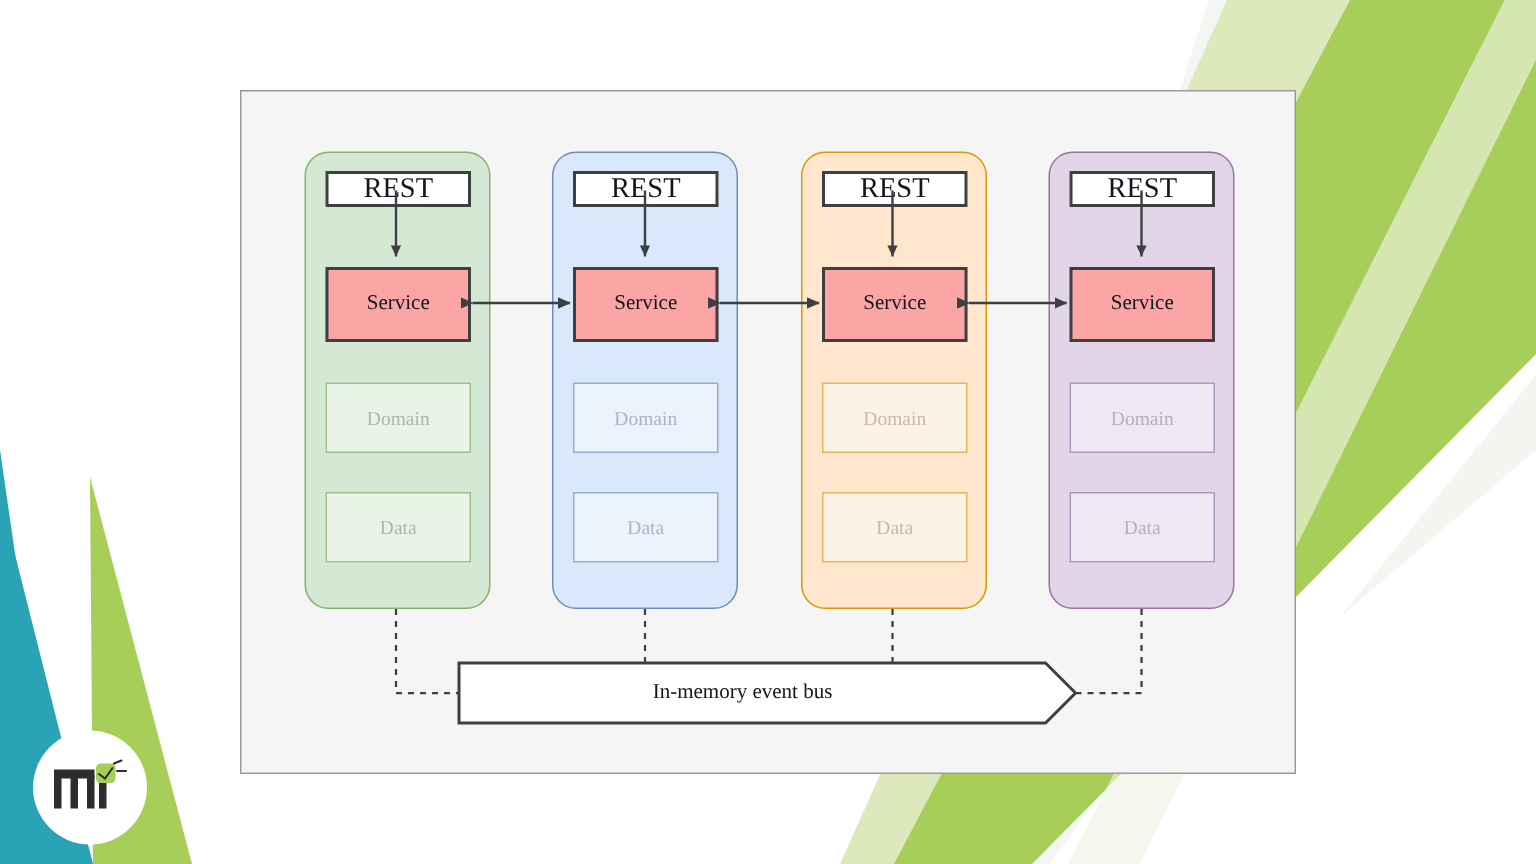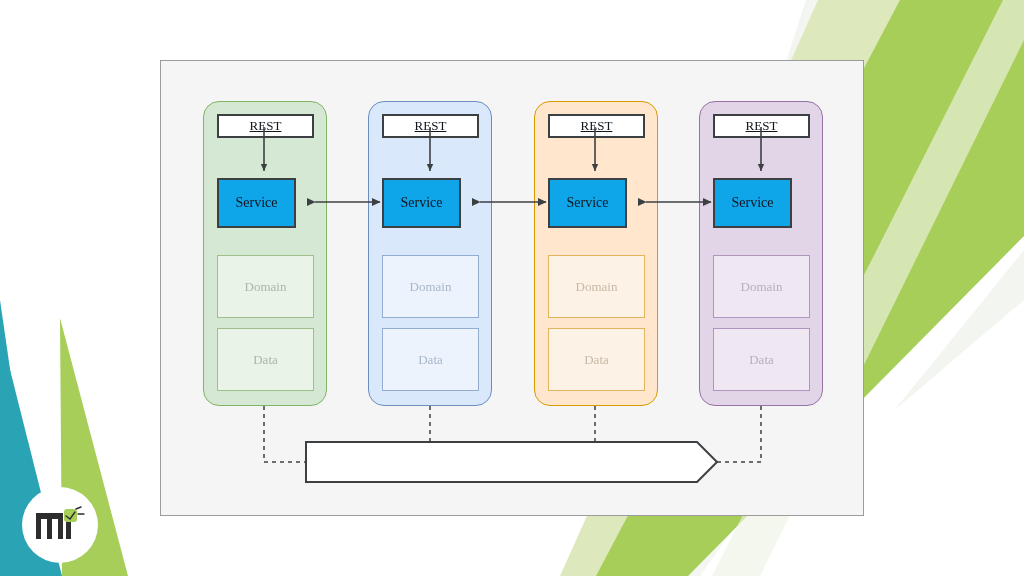--- a/index.html
+++ b/index.html
@@ -34,30 +34,30 @@
   }
   .col-0{left:42px;  background:#d5e8d4;border-color:#82b366;}
   .col-1{left:207px; background:#dae8fc;border-color:#6c8ebf;}
   .col-2{left:373px; background:#ffe6cc;border-color:#d79b00;}
   .col-3{left:538px; background:#e1d5e7;border-color:#9673a6;}
 
   .rest{
     position:absolute;left:13px;top:12px;width:97px;height:24px;
     background:#ffffff;border:2px solid #3c4043;box-sizing:border-box;
     display:flex;align-items:center;justify-content:center;
-    font-size:13px;color:#10161d;text-decoration:underline;
+    font-size:19px;color:#10161d;
   }
   .service{
-    position:absolute;left:13px;top:76px;width:79px;height:50px;
-    background:#0ea5e9;border:2px solid #3c4043;box-sizing:border-box;
+    position:absolute;left:13px;top:76px;width:97px;height:50px;
+    background:#fca5a5;border:2px solid #3c4043;box-sizing:border-box;
     display:flex;align-items:center;justify-content:center;
     font-size:14px;color:#10161d;
   }
   .subbox{
-    position:absolute;left:13px;width:97px;height:63px;
+    position:absolute;left:13px;width:97px;height:47px;
     border:1px solid;box-sizing:border-box;
     display:flex;align-items:center;justify-content:center;
     font-size:13px;
   }
   .subbox.domain{top:153px;}
   .subbox.data{top:226px;text-align:right;}
 
   .col-0 .subbox{background:#e9f3e8;border-color:#9fc08c;color:#a9b8a8;}
   .col-1 .subbox{background:#ecf3fd;border-color:#93add0;color:#a7b6c9;}
   .col-2 .subbox{background:#fdf2e6;border-color:#e0b55c;color:#c6b9a7;}
@@ -161,14 +161,15 @@
       <line x1="485" y1="141" x2="550" y2="141" stroke="#3c4043" stroke-width="1.6" marker-start="url(#ah)" marker-end="url(#ah)"></line>
 
       <path d="M103,345 L103,401 L146,401" fill="none" stroke="#3c4043" stroke-width="1.5" stroke-dasharray="4 4"></path>
       <path d="M269,345 L269,381" fill="none" stroke="#3c4043" stroke-width="1.5" stroke-dasharray="4 4"></path>
       <path d="M434,345 L434,381" fill="none" stroke="#3c4043" stroke-width="1.5" stroke-dasharray="4 4"></path>
       <path d="M600,345 L600,401 L556,401" fill="none" stroke="#3c4043" stroke-width="1.5" stroke-dasharray="4 4"></path>
 
       <polygon points="145,381 536,381 556,401 536,421 145,421" fill="#ffffff" stroke="#3c4043" stroke-width="2" stroke-linejoin="miter"></polygon>
     </svg>
 
+    <div class="bus-label">In-memory event bus</div>
   </div>
 </div>
 
 </body></html>

